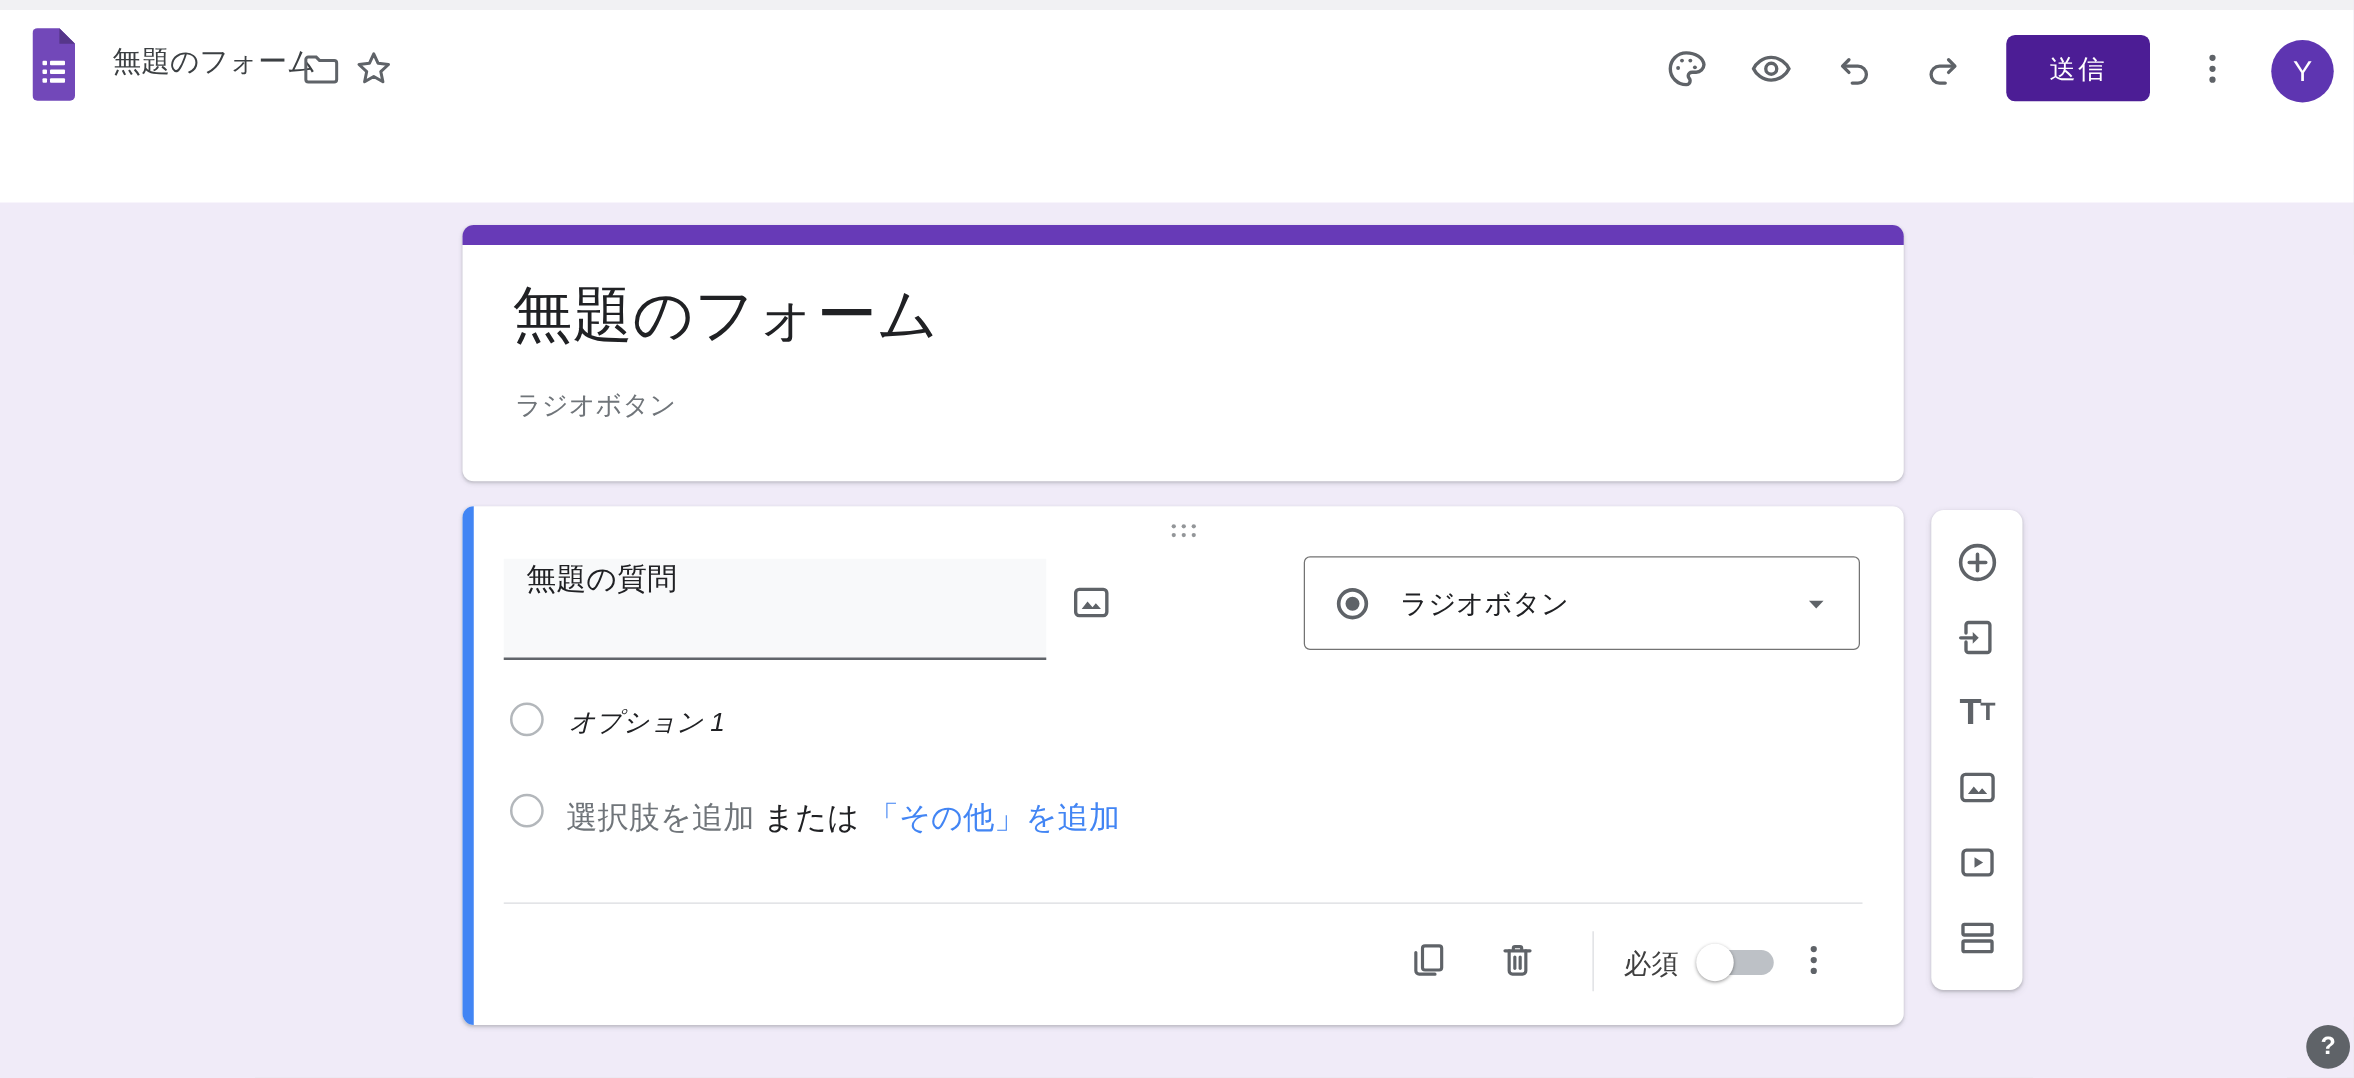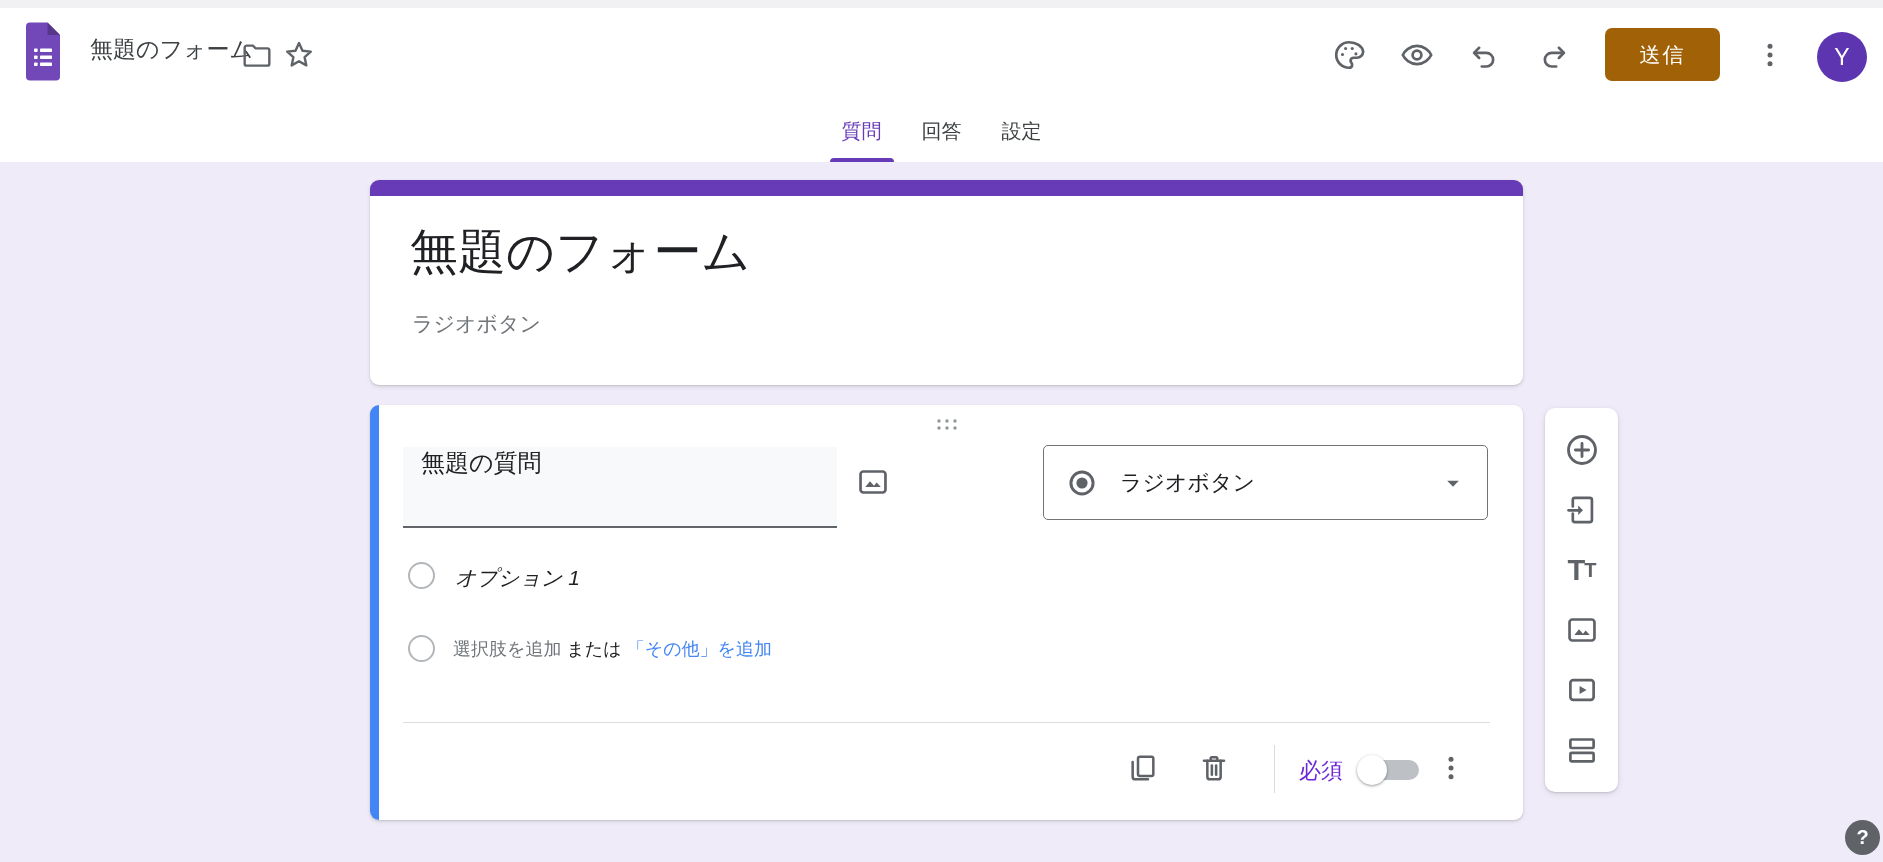--- a/index.html
+++ b/index.html
@@ -13,21 +13,21 @@
   .browser-strip{ position:absolute; left:0; top:0; width:100%; height:8px; background:#f1f1f3; }
   
   .header{ position:absolute; left:0; top:8px; width:100%; height:154px; background:#ffffff; }
   .logo{ position:absolute; left:26px; top:14px; width:34px; height:59px; cursor:pointer; }
   .doc-title{ position:absolute; left:90px; top:26px; font-size:23px; color:#3c4043; white-space:nowrap; }
   .icon-btn{ position:absolute; width:44px; height:44px; border:none; background:transparent;
              border-radius:50%; display:flex; align-items:center; justify-content:center;
              color:#5f6368; cursor:pointer; }
   .icon-btn svg{ display:block; }
   .send-btn{ position:absolute; left:1605px; top:20px; width:115px; height:53px;
-             background:#a16207; color:#ffffff; font-size:21px; letter-spacing:2px;
+             background:#4c1d95; color:#ffffff; font-size:21px; letter-spacing:2px;
              border:none; border-radius:7px; cursor:pointer; font-family:inherit; }
   .avatar{ position:absolute; left:1817px; top:24px; width:50px; height:50px; border-radius:50%;
            background:#5e35b1; color:#fff; font-size:23px; display:flex; align-items:center;
            justify-content:center; cursor:pointer; border:none; font-family:inherit; }
   
   .tabs{ position:absolute; left:0; right:0; bottom:0; height:62px; display:flex;
          justify-content:center; align-items:stretch; gap:28px; }
   .tab{ position:relative; display:flex; align-items:center; padding:0 6px; font-size:20px;
         color:#3c4043; cursor:pointer; background:transparent; border:none; font-family:inherit; }
   .tab.active{ color:#673ab7; }
@@ -51,28 +51,28 @@
   .q-input span{ padding-left:18px; font-size:24px; color:#202124; }
   .q-image-btn{ left:481px; top:55px; }
   .type-select{ position:absolute; left:673px; top:40px; width:445px; height:75px;
                 border:1px solid #737373; border-radius:5px; background:#fff; cursor:pointer;
                 display:flex; align-items:center; }
   .type-select .sel-icon{ margin-left:22px; color:#5f6368; display:flex; }
   .type-select .sel-label{ margin-left:22px; font-size:22px; color:#202124; }
   .type-select .caret{ margin-left:auto; margin-right:20px; color:#5f6368; display:flex; }
   .radio{ position:absolute; width:27px; height:27px; border:2.5px solid #b3b7bb; border-radius:50%; }
   .opt-label{ position:absolute; font-size:21px; color:#202124; cursor:text;font-style:italic; }
-  .add-row{ position:absolute; left:83px; top:232px; font-size:18px; white-space:nowrap; }
+  .add-row{ position:absolute; left:83px; top:232px; font-size:25px; white-space:nowrap; }
   .add-placeholder{ color:#70757a; cursor:text; }
   .add-or{ color:#202124; }
   .add-other{ color:#4285f4; cursor:pointer; }
   .q-divider{ position:absolute; left:33px; top:317px; width:1087px; height:1px; background:#dadce0; }
   .footer-btn{ width:48px; height:48px; }
   .v-divider{ position:absolute; left:904px; top:340px; width:1px; height:48px; background:#dadce0; }
-  .required-label{ position:absolute; left:929px; top:351px; font-size:22px; color:#6d28d9; }
+  .required-label{ position:absolute; left:929px; top:351px; font-size:22px; color:#404040; }
   .toggle{ position:absolute; left:990px; top:355px; width:59px; height:20px; background:#bdc1c6;
            border-radius:10px; cursor:pointer; }
   .toggle .knob{ position:absolute; left:-3px; top:-5px; width:30px; height:30px; background:#fff;
                  border-radius:50%; box-shadow:0 1px 3px rgba(0,0,0,.4); }
   
   .side-toolbar{ position:absolute; left:1545px; top:408px; width:73px; height:384px;
                  background:#fff; border-radius:10px;
                  box-shadow:0 1px 2px rgba(60,64,67,.2), 0 2px 6px rgba(60,64,67,.12);
                  display:flex; flex-direction:column; align-items:center;
                  justify-content:space-between; padding:22px 0; }
@@ -154,32 +154,20 @@
     <button class="icon-btn" style="left:1748px; top:25px;">
       <svg width="30" height="30" viewBox="0 0 24 24" fill="currentColor">
         <circle cx="12" cy="5" r="2"></circle>
           <circle cx="12" cy="12" r="2"></circle>
           <circle cx="12" cy="19" r="2"></circle>
       </svg>
     </button>
 
     <button class="avatar">Y</button>
 
-    <div class="tabs">
-      <button class="tab active">
-        <span>質問</span>
-        <span class="tab-underline"></span>
-      </button>
-      <button class="tab">
-        <span>回答</span>
-      </button>
-      <button class="tab">
-        <span>設定</span>
-      </button>
-    </div>
   </div>
 
   <div class="card title-card">
     <div class="band"></div>
     <div class="form-title">無題のフォーム</div>
     <div class="form-desc">ラジオボタン</div>
   </div>
 
   <div class="card question-card">
     <div class="blue-bar"></div>

